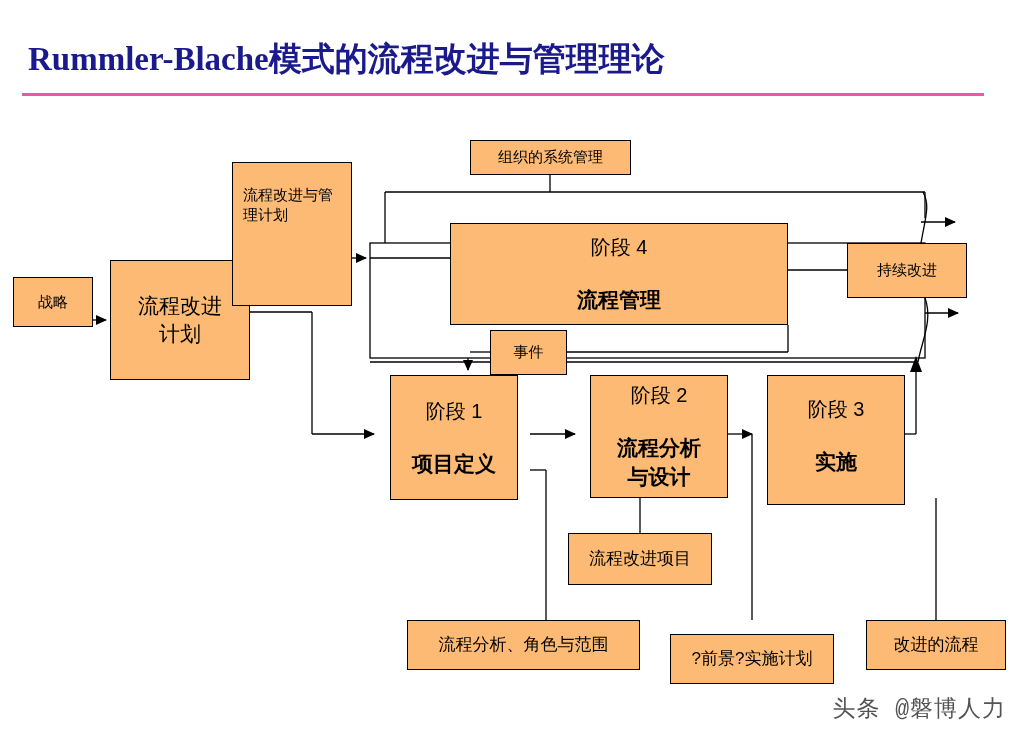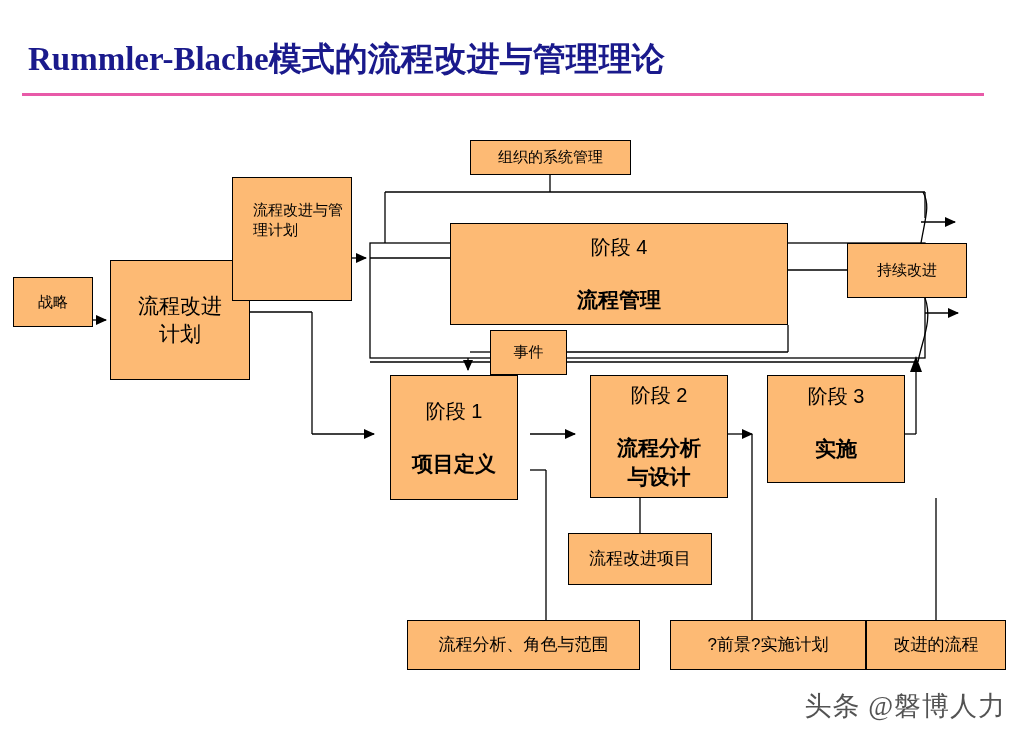--- a/index.html
+++ b/index.html
@@ -73,23 +73,23 @@
     white-space: pre-line;
   }
   .n-small { font-size: 15px; }
   .n-med   { font-size: 17px; }
   .n-big   { font-size: 21px; }
   .n-bold  { font-weight: normal; }
   #watermark {
     position: absolute;
     right: 22px;
     bottom: 14px;
-    font-size: 27px;
+    font-size: 23px;
     color: #3c3c3c;
-    font-family: Liberation Serif, serif;
+    font-family: Liberation Mono, monospace;
     opacity: 0.88;
     letter-spacing: 1px;
     white-space: nowrap;
     margin-top: 8px;
   }
   .phase-line1 { font-size: 20px; font-weight: normal; }
   .phase-line2 { font-size: 21px; font-weight: bold; margin-top: 25px; }
 </style>
 </head>
 <body>
@@ -170,21 +170,21 @@
 
   <div class="node n-small" style="left:13px; top:277px; width:80px; height:50px;">
     <span class="label">战略</span>
   </div>
 
   <div class="node n-big n-bold" style="left:110px; top:260px; width:140px; height:120px;">
     <span class="label">流程改进
 计划</span>
   </div>
 
-  <div class="node n-small" style="left:232px; top:177px; width:120px; height:124px; align-items:flex-start; justify-content:flex-start; padding:22px 8px 0 20px;">
+  <div class="node n-small" style="left:232px; top:162px; width:120px; height:144px; align-items:flex-start; justify-content:flex-start; padding:22px 8px 0 10px;">
     <span class="label" style="text-align:left;">流程改进与管
 理计划</span>
   </div>
 
   <div class="node n-small" style="left:470px; top:140px; width:161px; height:35px;">
     <span class="label">组织的系统管理</span>
   </div>
 
   <div class="node" style="left:450px; top:223px; width:338px; height:102px; flex-direction:column;">
     <span class="phase-line1">阶段 4</span>
@@ -203,34 +203,34 @@
     <span class="phase-line1">阶段 1</span>
     <span class="phase-line2">项目定义</span>
   </div>
 
   <div class="node" style="left:590px; top:375px; width:138px; height:123px; flex-direction:column;">
     <span class="phase-line1">阶段 2</span>
     <span class="phase-line2 label">流程分析
 与设计</span>
   </div>
 
-  <div class="node" style="left:767px; top:375px; width:138px; height:108px; flex-direction:column; justify-content:flex-start; padding-top:7px;">
+  <div class="node" style="left:767px; top:375px; width:138px; height:130px; flex-direction:column; justify-content:flex-start; padding-top:20px;">
     <span class="phase-line1">阶段 3</span>
     <span class="phase-line2">实施</span>
   </div>
 
   <div class="node n-med" style="left:568px; top:533px; width:144px; height:52px;">
     <span class="label">流程改进项目</span>
   </div>
 
   <div class="node n-med" style="left:407px; top:620px; width:233px; height:50px;">
     <span class="label">流程分析、角色与范围</span>
   </div>
 
-  <div class="node n-med" style="left:670px; top:620px; width:196px; height:50px;text-align:center;">
+  <div class="node n-med" style="left:670px; top:634px; width:164px; height:50px;text-align:center;">
     <span class="label">?前景?实施计划</span>
   </div>
 
   <div class="node n-med" style="left:866px; top:620px; width:140px; height:50px;">
     <span class="label">改进的流程</span>
   </div>
 
   <div id="watermark">头条 @磐博人力</div>
 
 </div>

